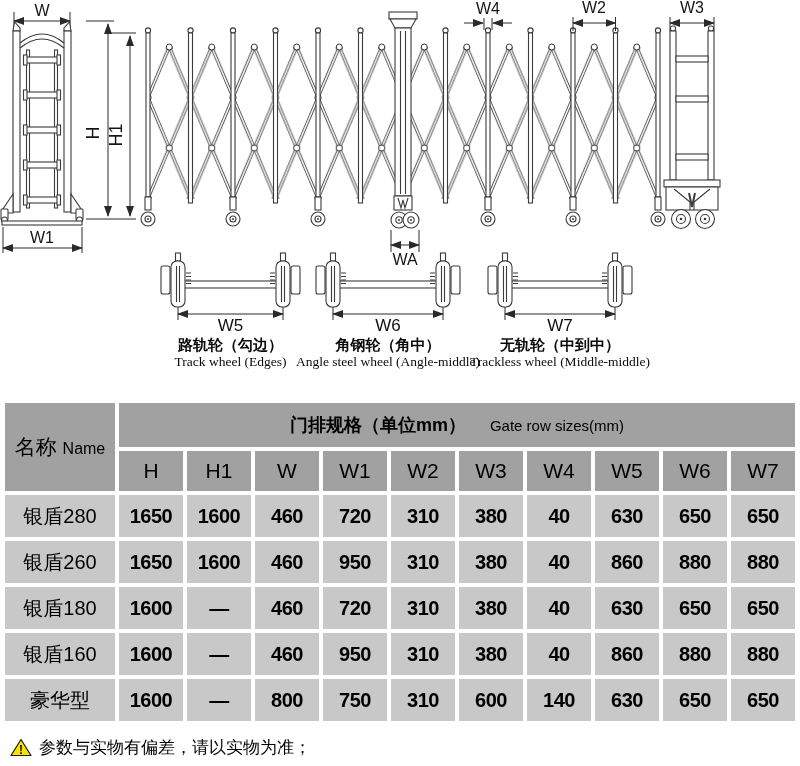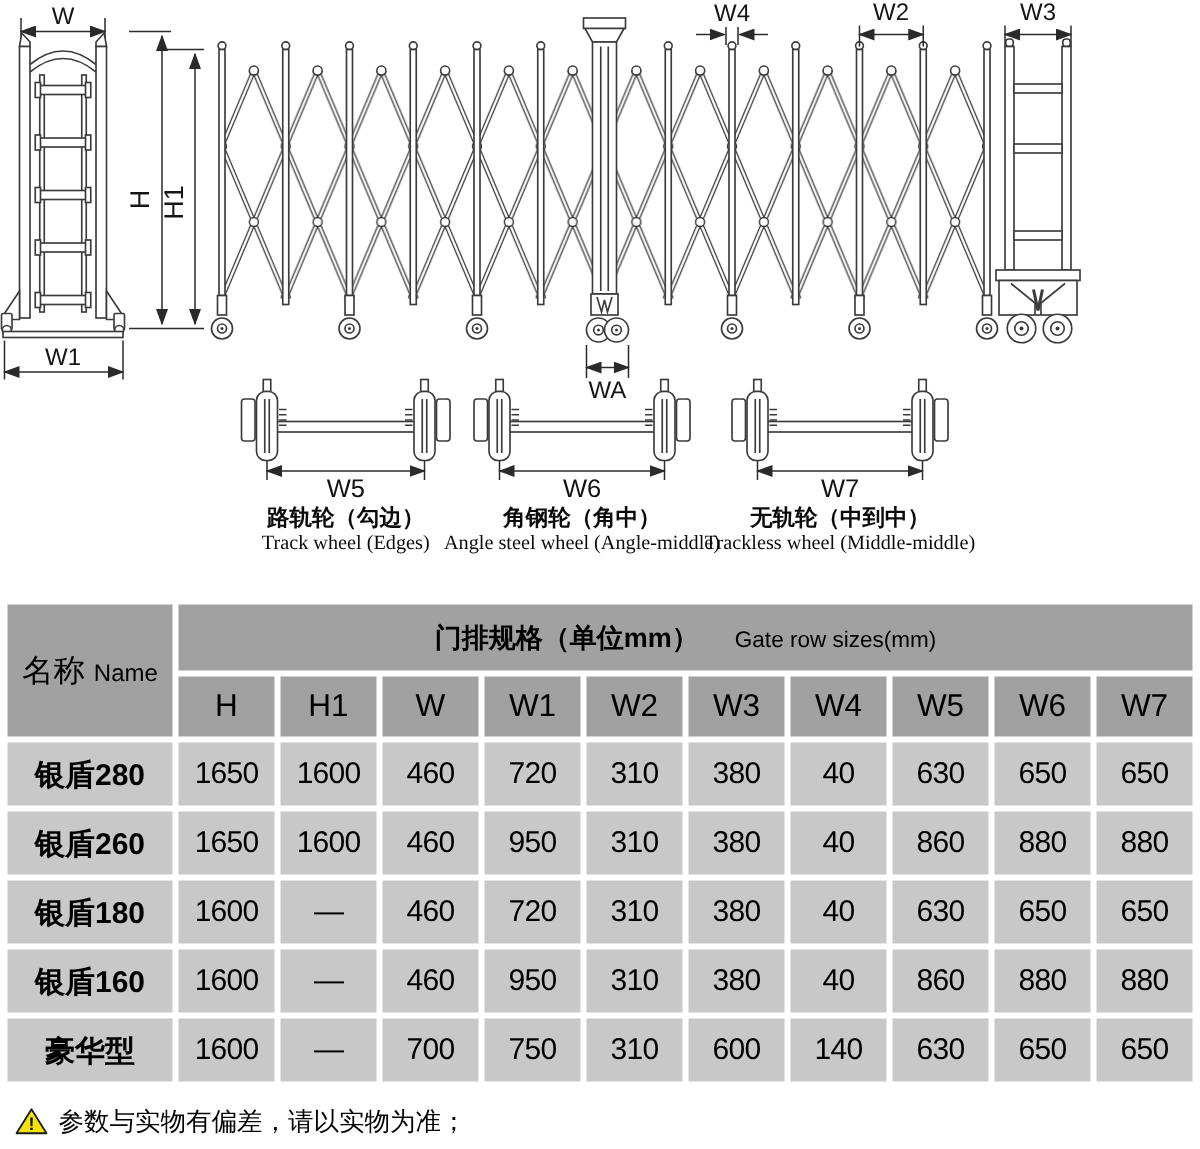--- a/index.html
+++ b/index.html
@@ -18,22 +18,22 @@
   table.spec{position:absolute;left:1px;top:399px;width:798px;
     border-collapse:separate;border-spacing:4px;table-layout:fixed;}
   table.spec td{text-align:center;vertical-align:middle;color:#000;overflow:hidden;}
   .hdr{background:var(--header-bg,#a1a1a1);}
   .cell{background:var(--cell-bg,#c8c8c8);}
   .name-h{width:108px;font-size:21px;font-weight:500;}
   .name-h .en{font-size:16px;font-weight:400;}
   .group-h{height:42px;font-size:18px;font-weight:700;}
   .group-h .g-en{font-size:15px;font-weight:400;margin-left:24px;}
   .cols td{height:38px;font-size:21px;}
-  .drow td{height:40px;font-size:20px;letter-spacing:-0.5px;}
-  .drow .nm{font-weight:700;letter-spacing:0;}
+  .drow td{height:40px;font-size:20px;letter-spacing:-0.5px;font-weight:bold;}
+  .drow .nm{font-weight:400;letter-spacing:0;}
 
   .footer{position:absolute;left:10px;top:736px;display:flex;align-items:center;gap:7px;
     font-size:17px;color:#050505;}
 </style>
 </head>
 <body>
 
 
 
 <svg width="800" height="394" viewBox="0 0 800 394">
@@ -388,21 +388,21 @@
     <td class="cell">380</td>
     <td class="cell">40</td>
     <td class="cell">860</td>
     <td class="cell">880</td>
     <td class="cell">880</td>
   </tr>
   <tr class="drow">
     <td class="cell nm">豪华型</td>
     <td class="cell">1600</td>
     <td class="cell">—</td>
-    <td class="cell">700</td>
+    <td class="cell">800</td>
     <td class="cell">750</td>
     <td class="cell">310</td>
     <td class="cell">600</td>
     <td class="cell">140</td>
     <td class="cell">630</td>
     <td class="cell">650</td>
     <td class="cell">650</td>
   </tr>
 </tbody>
   </table>

